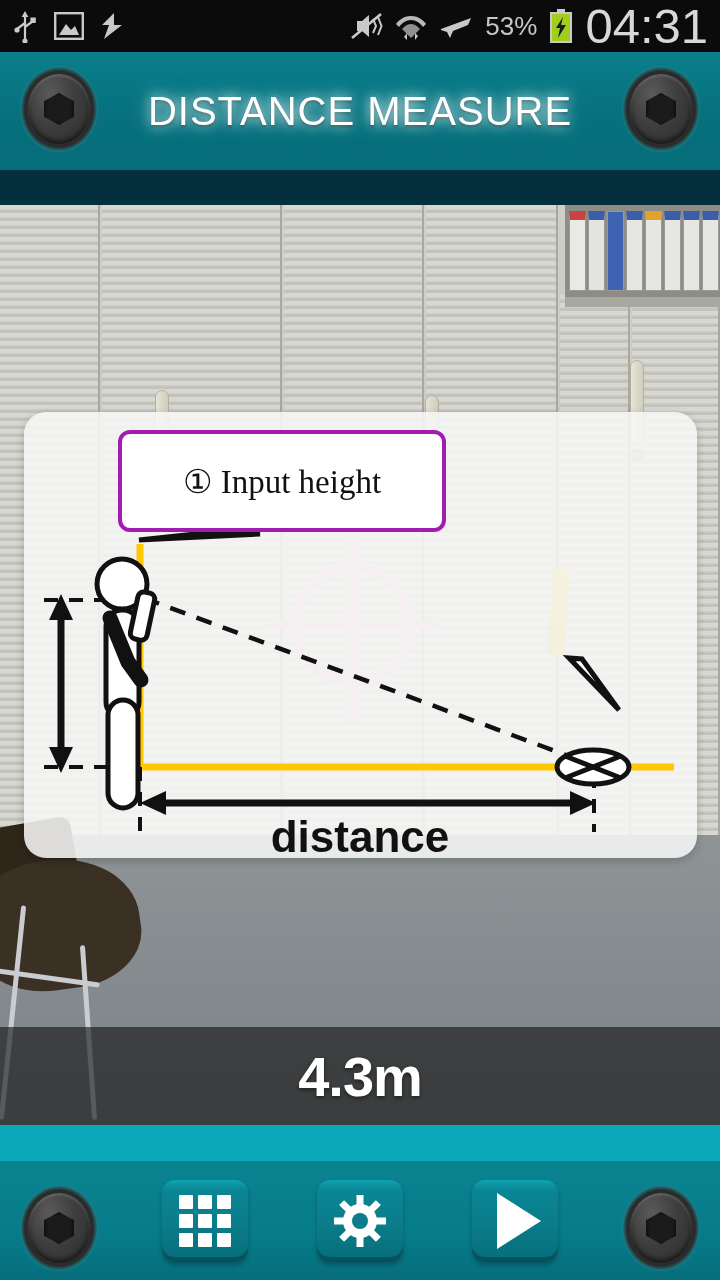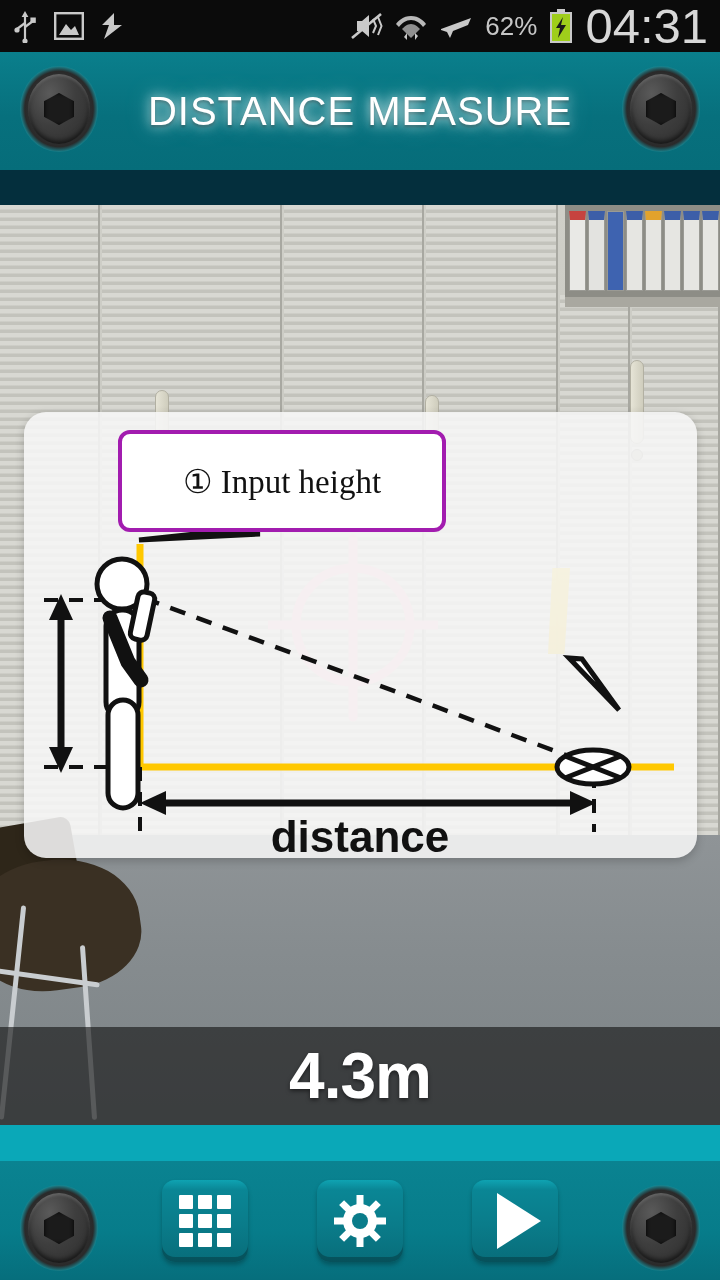--- a/index.html
+++ b/index.html
@@ -98,21 +98,21 @@
   }
   .bubble-1 { left: 94px; top: 18px;  width: 328px; height: 102px; font-size: 33px; }
   .bubble-2 { left: 328px; top: 148px; width: 330px; height: 102px; font-size: 33px; }
 
   
   .readout {
     position: absolute; left: 0; top: 1027px; width: 720px; height: 98px;
     background: rgba(20,20,20,0.62);
     display: flex; align-items: center; justify-content: center;
   }
-  .readout-value { color: #fff; font-size: 64px; font-weight: bold; letter-spacing: -1px;
+  .readout-value { color: #fff; font-size: 56px; font-weight: bold; letter-spacing: -1px;
     text-shadow: 0 2px 4px rgba(0,0,0,0.5); }
 
   
   .teal-gap { position: absolute; left: 0; top: 1125px; width: 720px; height: 36px; background: #0aa8b8; }
   .bottombar {
     position: absolute; left: 0; top: 1161px; width: 720px; height: 119px;
     background: linear-gradient(#0a8391 0%, #077c8a 60%, #066e7c 100%);
   }
   .screw.bb-left  { left: 20px;  top: 24px; }
   .screw.bb-right { right: 20px; top: 24px; }
@@ -168,21 +168,21 @@
         <path d="M16 6 C8 6 3 11 1 14 l3 3 C7 13 11 10 16 10 C21 10 25 13 28 17 l3 -3 C29 11 24 6 16 6 z" fill="#b9b9b9"></path>
         <path d="M16 14 c-4 0 -7 3 -9 5 l9 9 9 -9 c-2 -2 -5 -5 -9 -5 z" fill="#8f8f8f"></path>
         <g fill="#c9c9c9">
             <polygon points="12,23 12,30 9,27"></polygon>
             <polygon points="20,30 20,23 23,26"></polygon>
           </g>
       </svg>
       <svg class="sb-icon" width="34" height="30" viewBox="0 0 34 30">
         <path d="M2 18 L32 7 L29 14 L14 20 L11 27 L8 21 L2 19 z" fill="#c9c9c9"></path>
       </svg>
-      <span class="sb-batt-text">62%</span>
+      <span class="sb-batt-text">53%</span>
       <svg class="sb-icon" width="24" height="34" viewBox="0 0 24 34">
         <rect x="8" y="0" width="8" height="4" fill="#c9c9c9"></rect>
         <rect x="2" y="4" width="20" height="29" fill="#9fce1b" stroke="#c9c9c9" stroke-width="2"></rect>
         <polygon points="14,8 7,19 11,19 9,29 17,16 12,16" fill="#1a1a1a"></polygon>
       </svg>
       <span class="sb-clock">04:31</span>
     </div>
   </div>
 
   <div class="header">

